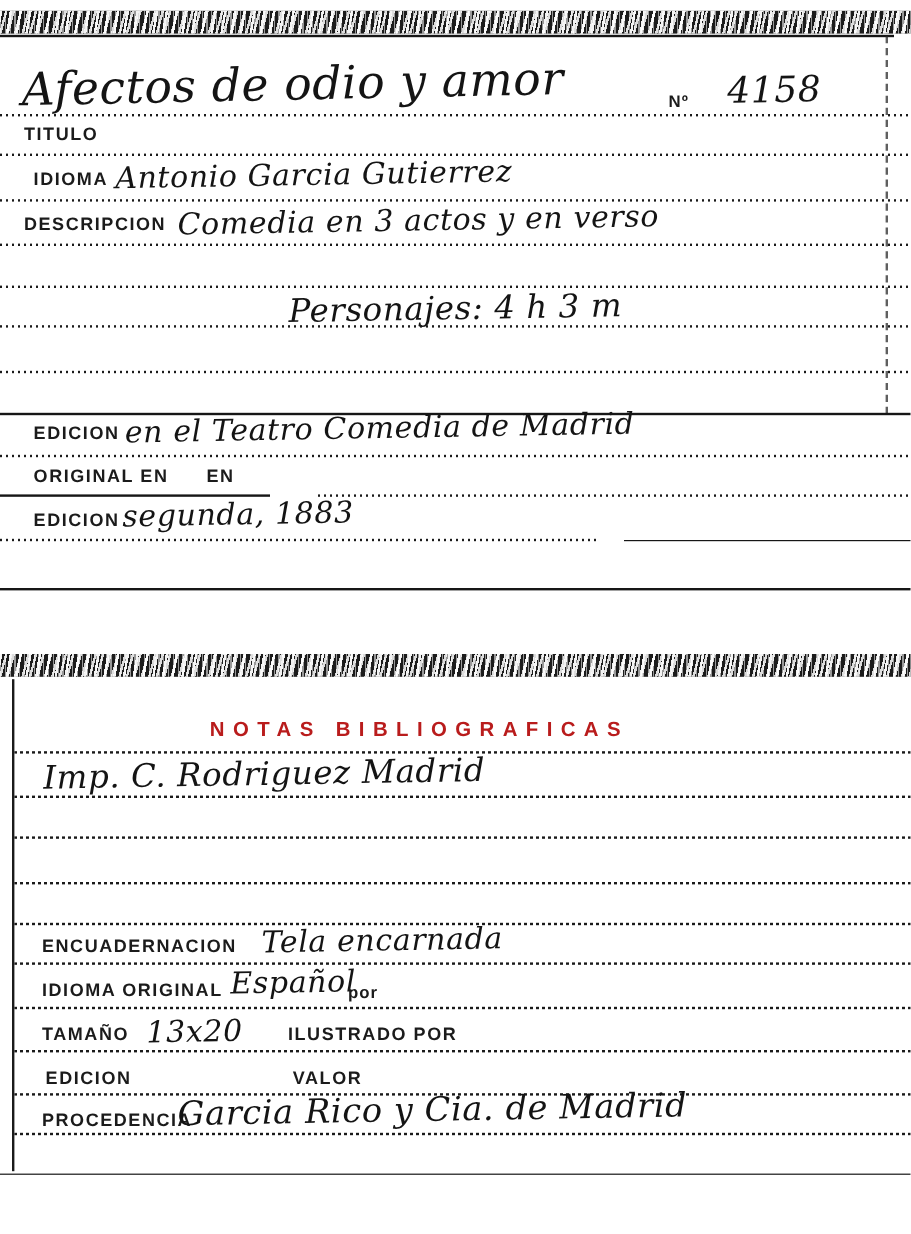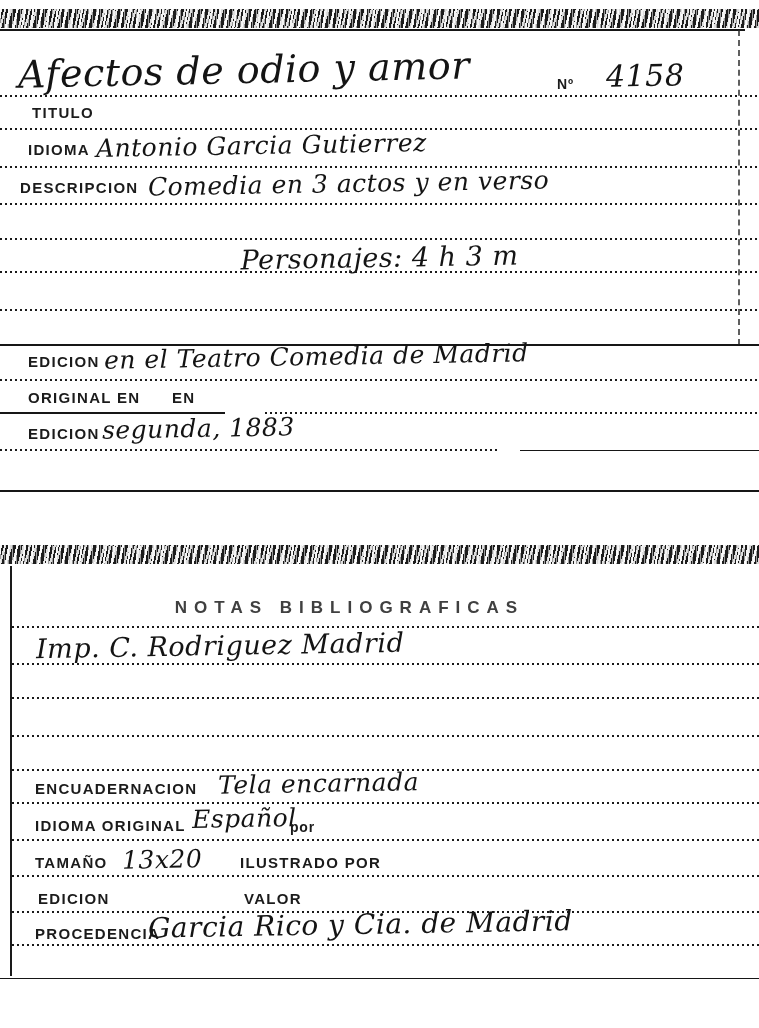--- a/index.html
+++ b/index.html
@@ -52,40 +52,40 @@
   .hand.big{font-size:38px;transform:rotate(-1.2deg);}
   .hand.med{font-size:25px;}
   .hand.num{font-size:30px;}
   .center-hand{left:0;right:0;text-align:center;}
   .vline{position:absolute;width:0;}
   .vline.dash{border-left:2px dashed #2a2a2a;opacity:.75;}
   .vline.solid{border-left:2px solid #1a1a1a;}
   .header-title{
     position:absolute;left:0;right:60px;text-align:center;
     font-family:"Liberation Sans", sans-serif;
-    font-weight:700;font-size:17px;letter-spacing:7px;color:#404040;
+    font-weight:700;font-size:17px;letter-spacing:7px;color:#b91c1c;
     white-space:nowrap;
   }
 </style>
 </head>
 <body>
 
 <div id="stage">
 
   <div>
     <div class="speckle" style="top:9px;"></div>
     <div class="rule solid" style="top:29px;left:0;width:745px;"></div>
     <div class="vline dash" style="left:738px;top:30px;height:315px;"></div>
 
     <div class="hand big" style="left:18px;top:48px;">Afectos de odio y amor</div>
     <div class="lbl small" style="left:557px;top:76px;">Nº</div>
     <div class="hand num" style="left:606px;top:58px;">4158</div>
     <div class="rule" style="top:95px;"></div>
 
-    <div class="lbl" style="left:32px;top:104px;">TITULO</div>
+    <div class="lbl" style="left:20px;top:104px;">TITULO</div>
     <div class="rule" style="top:128px;"></div>
 
     <div class="lbl" style="left:28px;top:141px;">IDIOMA</div>
     <div class="hand med" style="left:96px;top:131px;">Antonio Garcia Gutierrez</div>
     <div class="rule" style="top:166px;"></div>
 
     <div class="lbl" style="left:20px;top:179px;">DESCRIPCION</div>
     <div class="hand med" style="left:148px;top:169px;">Comedia en 3 actos y en verso</div>
     <div class="rule" style="top:203px;"></div>
 

